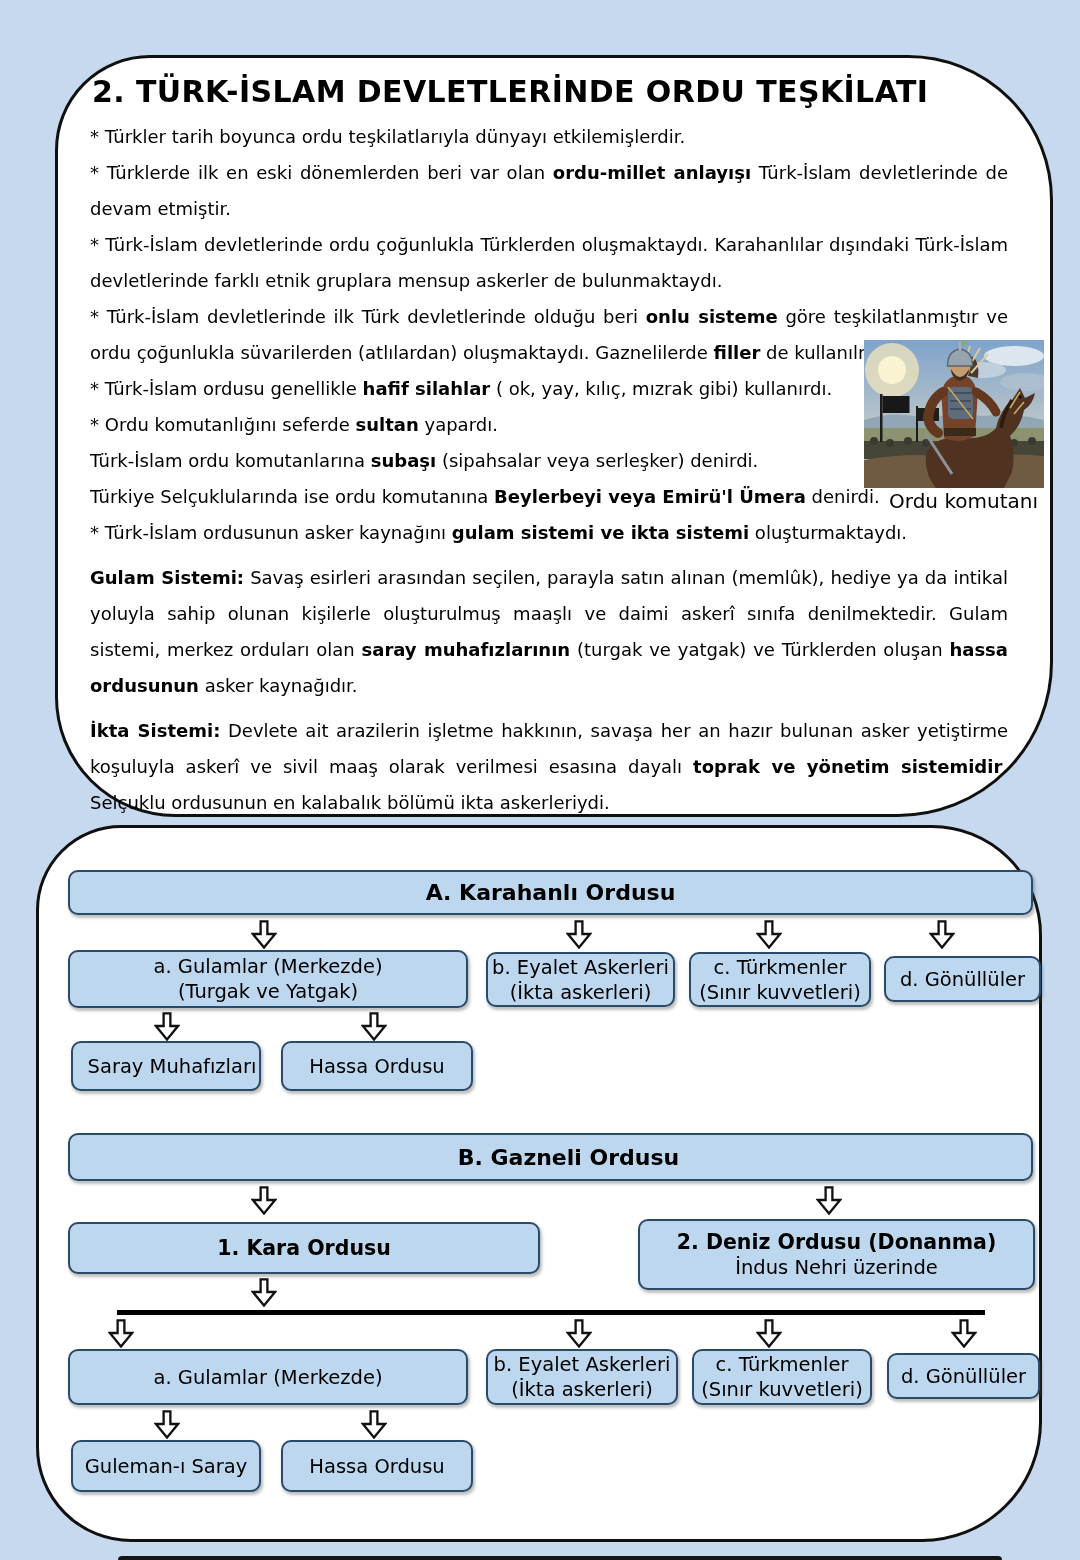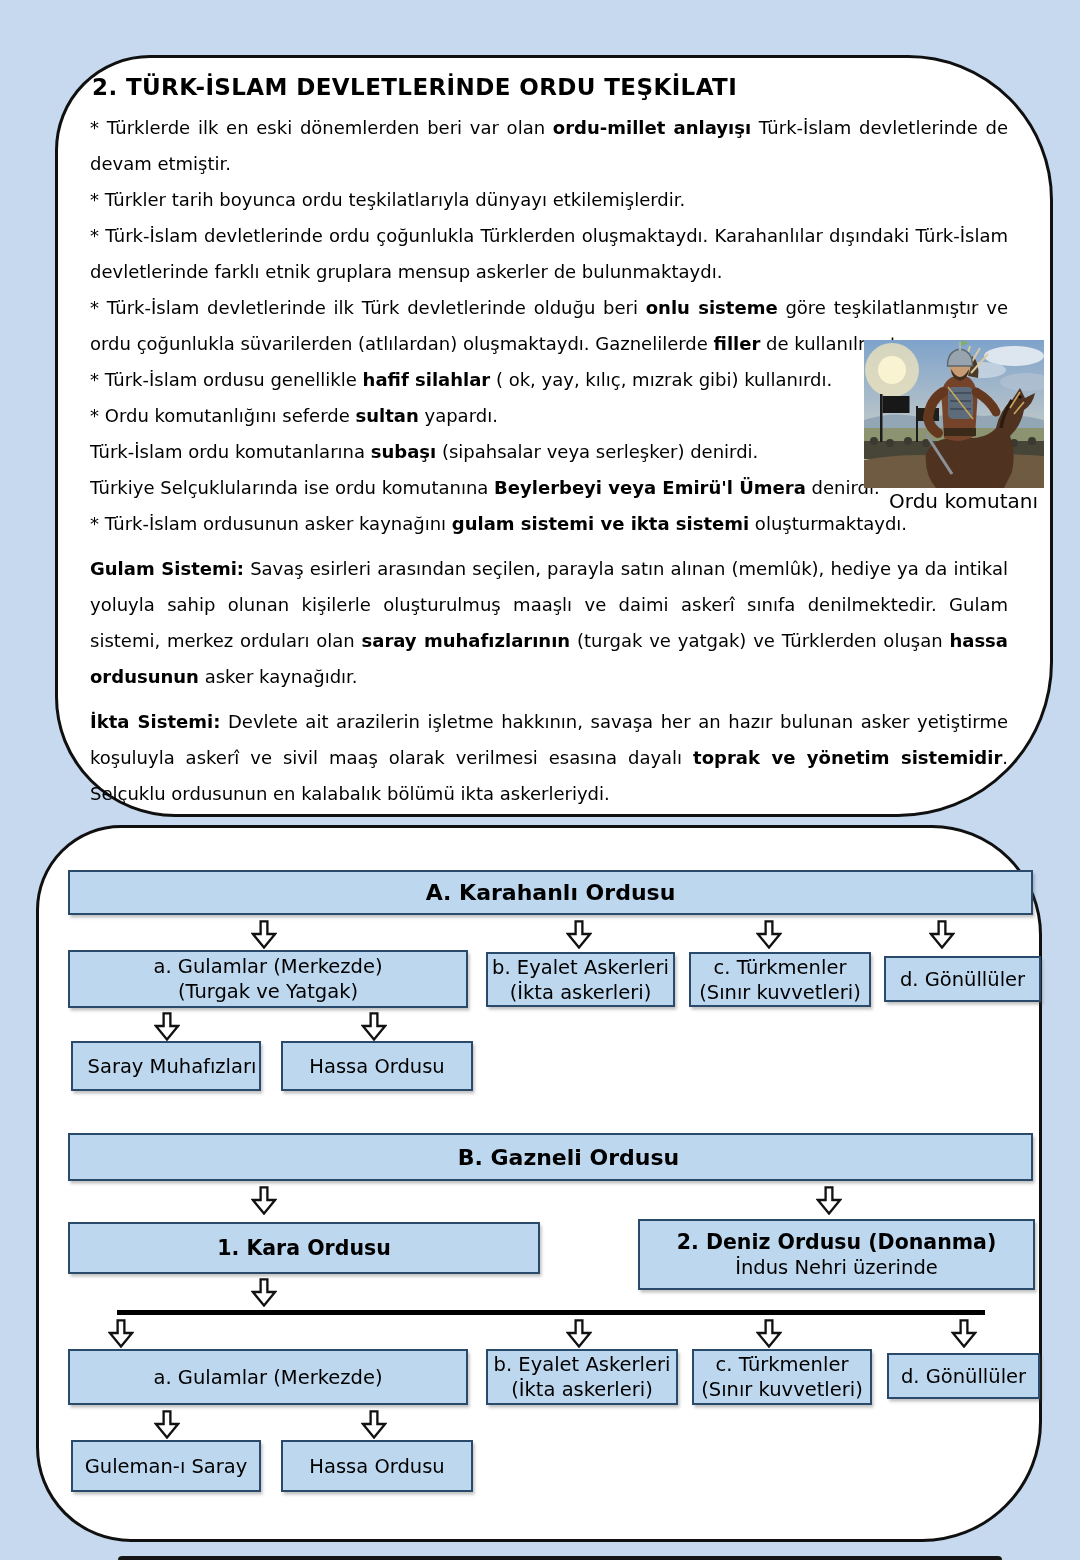--- a/index.html
+++ b/index.html
@@ -17,21 +17,21 @@
   .text-panel {
     position:absolute; left:55px; top:55px;
     width:998px; height:762px;
     background:#ffffff;
     border:3.5px solid #101010;
     border-radius:95px 145px 155px 120px;
     box-sizing:border-box;
     padding:12px 42px 0 32px;
   }
   .doc-title {
-    font-size:23px; font-weight:bold;
+    font-size:30px; font-weight:bold;
     letter-spacing:0.4px;
     margin:4px 0 10px 2px;
     white-space:nowrap;
   }
   .para {
     margin:0;
     font-size:18px;
     line-height:36px;
     text-align:justify;
   }
@@ -56,21 +56,21 @@
     width:1006px; height:717px;
     background:#ffffff;
     border:3.5px solid #101010;
     border-radius:85px 110px 120px 95px;
     box-sizing:border-box;
   }
   .hbox, .box {
     position:absolute;
     background:#bdd7ee;
     border:2.5px solid #2a4a6b;
-    border-radius:0;
+    border-radius:10px;
     box-sizing:border-box;
     display:flex; flex-direction:column;
     align-items:center; justify-content:center;
     text-align:center;
     box-shadow:1.5px 2.5px 3px rgba(70,70,70,0.35);
   }
   .hbox { font-weight:bold; font-size:22px; }
   .box  { font-size:19.5px; line-height:25px; }
   .box .bold-line { font-weight:bold; font-size:20.5px; }
   .arr { position:absolute; width:26px; height:29px; }
@@ -93,22 +93,22 @@
   <defs>
     <symbol id="arr" viewBox="0 0 26 30">
       <path d="M9.5 1.5 h7 v13 h8 L13 28.5 L1.5 14.5 h8 Z" fill="#ffffff" stroke="#111111" stroke-width="2.4" stroke-linejoin="miter"></path>
     </symbol>
   </defs>
 </svg>
 
 <section class="text-panel">
   <h1 class="doc-title">2. TÜRK-İSLAM DEVLETLERİNDE ORDU TEŞKİLATI</h1>
   <div>
+    <p class="para"><span>* Türkler tarih boyunca ordu teşkilatlarıyla dünyayı etkilemişlerdir.</span></p>
     <p class="para"><span>* Türklerde ilk en eski dönemlerden beri var olan </span><span class="b">ordu-millet anlayışı</span><span> Türk-İslam devletlerinde de devam etmiştir.</span></p>
-    <p class="para"><span>* Türkler tarih boyunca ordu teşkilatlarıyla dünyayı etkilemişlerdir.</span></p>
     <p class="para"><span>* Türk-İslam devletlerinde ordu çoğunlukla Türklerden oluşmaktaydı. Karahanlılar dışındaki Türk-İslam devletlerinde farklı etnik gruplara mensup askerler de bulunmaktaydı.</span></p>
     <p class="para"><span>* Türk-İslam devletlerinde ilk Türk devletlerinde olduğu beri </span><span class="b">onlu sisteme</span><span> göre teşkilatlanmıştır ve ordu çoğunlukla süvarilerden (atlılardan) oluşmaktaydı. Gaznelilerde </span><span class="b">filler</span><span> de kullanılmıştır.</span></p>
     <p class="para"><span>* Türk-İslam ordusu genellikle </span><span class="b">hafif silahlar</span><span> ( ok, yay, kılıç, mızrak gibi) kullanırdı.</span></p>
     <p class="para"><span>* Ordu komutanlığını seferde </span><span class="b">sultan</span><span> yapardı.</span></p>
     <p class="para"><span>Türk-İslam ordu komutanlarına </span><span class="b">subaşı</span><span> (sipahsalar veya serleşker) denirdi.</span></p>
     <p class="para"><span>Türkiye Selçuklularında ise ordu komutanına </span><span class="b">Beylerbeyi veya Emirü'l Ümera</span><span> denirdi.</span></p>
     <p class="para"><span>* Türk-İslam ordusunun asker kaynağını </span><span class="b">gulam sistemi ve ikta sistemi</span><span> oluşturmaktaydı.</span></p>
     <p class="para sys"><span class="b">Gulam Sistemi:</span><span> Savaş esirleri arasından seçilen, parayla satın alınan (memlûk), hediye ya da intikal yoluyla sahip olunan kişilerle oluşturulmuş maaşlı ve daimi askerî sınıfa denilmektedir. Gulam sistemi, merkez orduları olan </span><span class="b">saray muhafızlarının</span><span> (turgak ve yatgak) ve Türklerden oluşan </span><span class="b">hassa ordusunun</span><span> asker kaynağıdır.</span></p>
     <p class="para sys"><span class="b">İkta Sistemi:</span><span> Devlete ait arazilerin işletme hakkının, savaşa her an hazır bulunan asker yetiştirme koşuluyla askerî ve sivil maaş olarak verilmesi esasına dayalı </span><span class="b">toprak ve yönetim sistemidir</span><span>. Selçuklu ordusunun en kalabalık bölümü ikta askerleriydi.</span></p>
   </div>

